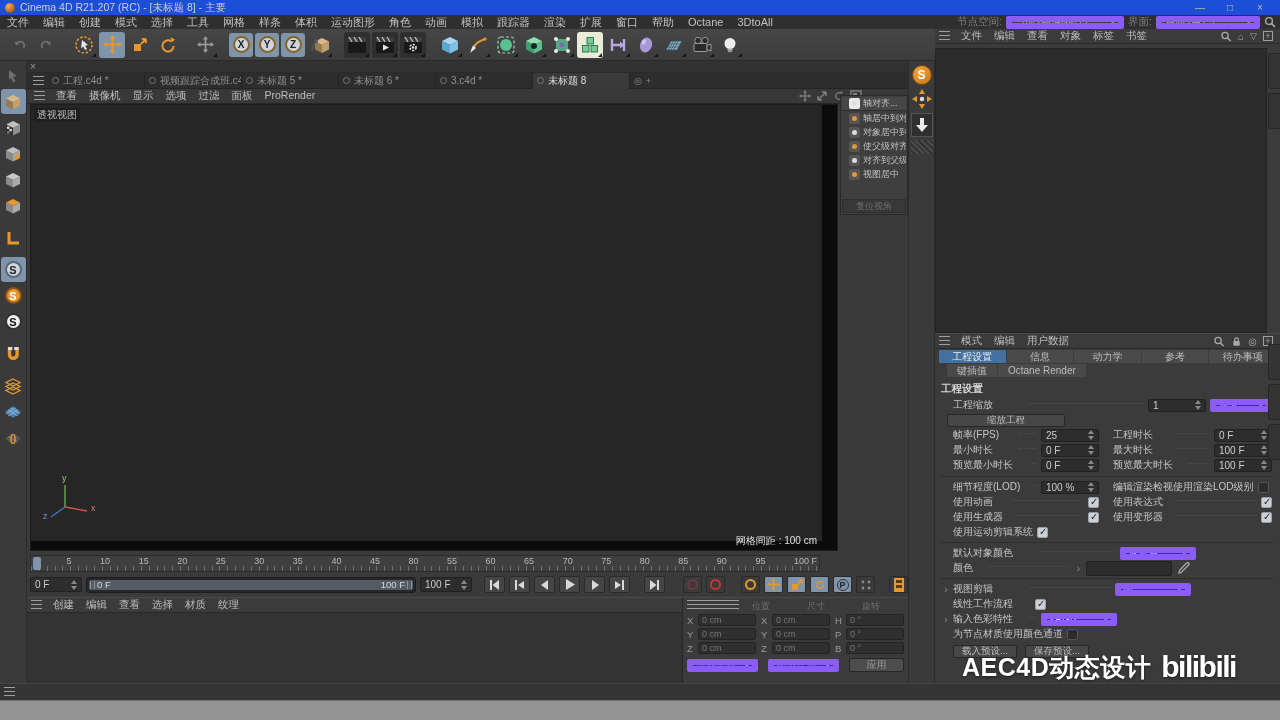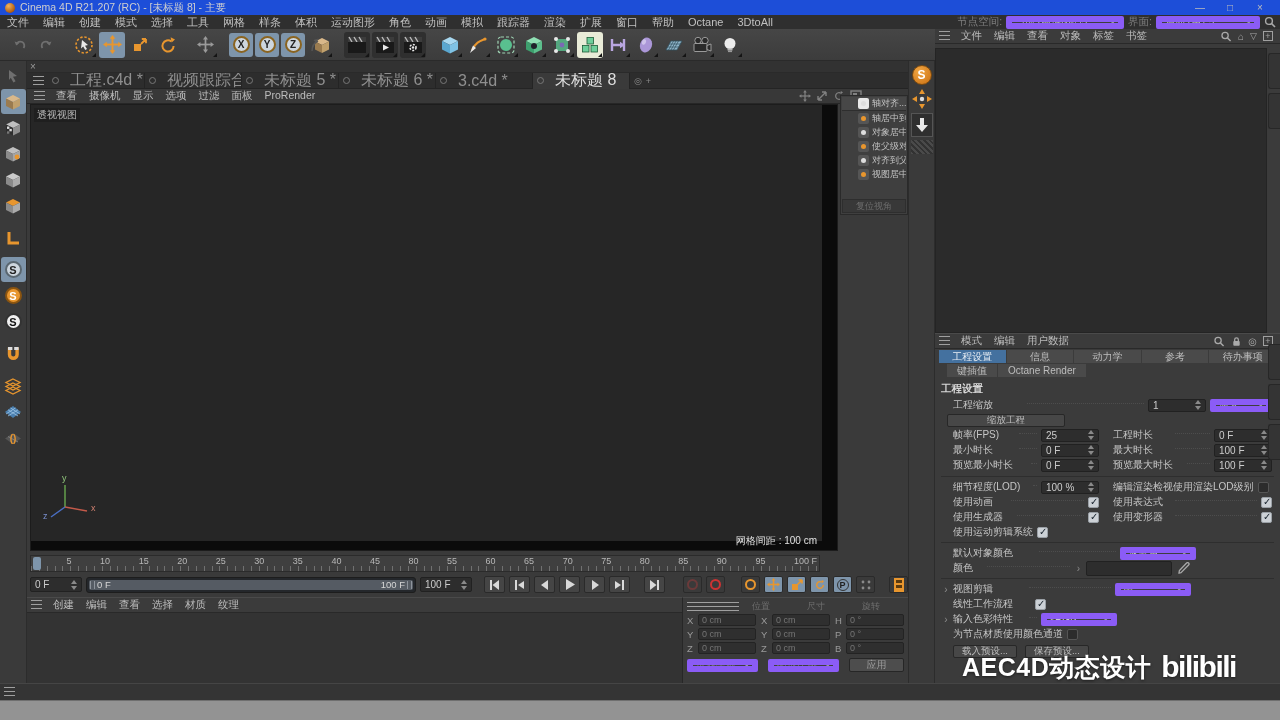--- a/index.html
+++ b/index.html
@@ -32,39 +32,39 @@
   .leftstrip{left:0;top:61px;width:27px;height:622px;background:#3a3a3a;display:flex;flex-direction:column;align-items:center;padding-top:2px;border-right:1px solid #2c2c2c}
   .tile{width:25px;height:25px;border-radius:3px;display:flex;align-items:center;justify-content:center;margin-bottom:1px;position:relative;flex:0 0 25px}
   .tile.active{background:#7e95ab}
   .tile.gap{margin-top:6px}
   .sletter{width:17px;height:17px;border-radius:50%;display:flex;align-items:center;justify-content:center;font-weight:bold;font-size:11px}
   
   .center{left:27px;top:61px;width:881px;height:622px;background:#3a3a3a}
   .closerow{height:12px;background:#323232;display:flex;align-items:center;padding-left:3px;border-bottom:1px solid #2a2a2a}
   .closerow .x{color:#9a9a9a;font-size:10px;line-height:10px}
   .tabsrow{height:16px;background:#2d2d2d;display:flex;align-items:center;padding-left:2px;border-bottom:1px solid #242424}
-  .dtab{flex:0 0 97px;height:16px;display:flex;align-items:center;gap:11px;padding:0 4px;border-right:1px solid #242424;color:#8f8f8f;font-size:16px;overflow:hidden;white-space:nowrap}
+  .dtab{flex:0 0 97px;height:16px;display:flex;align-items:center;gap:4px;padding:0 4px;border-right:1px solid #242424;color:#8f8f8f;font-size:10px;overflow:hidden;white-space:nowrap}
   .dtab .ticon{width:7px;height:7px;border-radius:50%;border:1.5px solid #777;flex:0 0 7px}
   .dtab.active{color:#dedede;background:#3a3a3a}
   .tabext{color:#8a8a8a;margin-left:4px;font-size:9px}
   .vpmenu{height:15px;background:#383838;display:flex;align-items:center;padding-left:4px;gap:2px;border-bottom:1px solid #262626}
   .pmitem{padding:0 6px;font-size:10.5px;color:#bdbdbd;white-space:nowrap}
   .vpnav{margin-left:auto;display:flex;gap:5px;padding-right:46px;align-items:center}
   .vpnav svg{opacity:.75}
   
   .viewport{left:3px;top:43px;width:808px;height:447px;background:#262626;border:1px solid #1c1c1c;position:absolute}
   .vpblackR{position:absolute;right:0;top:0;width:15px;height:100%;background:#0b0b0b}
   .vpblackB{position:absolute;left:0;bottom:0;width:100%;height:9px;background:#0b0b0b}
   .vplabel{position:absolute;left:3px;top:3px;background:#1f1f1f;padding:0 3px;color:#b9b9b9;font-size:10px}
   .gridinfo{position:absolute;right:20px;bottom:2px;color:#e0e0e0;font-size:10px;z-index:3}
   .gizmo{position:absolute;left:12px;bottom:25px;width:60px;height:50px}
   .gizmo span{position:absolute;font-size:9px}
   
   .palette{left:813px;top:34px;width:68px;background:#3f3f3f;border:1px solid #2a2a2a;position:absolute;z-index:5;padding:1px}
-  .palrow{height:14px;display:flex;align-items:center;gap:3px;padding:0 16px;font-size:9px;color:#c2c2c2;white-space:nowrap;overflow:hidden}
+  .palrow{height:14px;display:flex;align-items:center;gap:3px;padding:0 7px;font-size:9px;color:#c2c2c2;white-space:nowrap;overflow:hidden}
   .palrow.first{background:#474747;border-bottom:1px solid #2e2e2e}
   .palrow.disabled{color:#6d6d6d;background:#383838;margin-top:18px;border:1px solid #2e2e2e;justify-content:center}
   .palico{width:11px;height:11px;flex:0 0 11px;border-radius:2px;display:flex;align-items:center;justify-content:center}
   
   .ruler{left:3px;top:494px;width:790px;height:17px;background:#3f3f3f;border:1px solid #2b2b2b;position:absolute;overflow:hidden}
   .rlabels{display:flex;justify-content:space-between;padding:0 2px;font-size:9px;color:#b8b8b8;line-height:10px}
   .ruler::after{content:'';position:absolute;left:0;bottom:0;width:100%;height:5px;background:repeating-linear-gradient(90deg,#707070 0 1px,transparent 1px 7.85px)}
   .playhead{position:absolute;left:2px;top:1px;width:8px;height:13px;background:#7e95ab;border-radius:2px;z-index:2}
   .curframe{left:797px;top:494px;width:82px;height:17px;position:absolute}
   .fld{background:#2d2d2d;border:1px solid #212121;border-radius:2px;display:flex;align-items:center;padding:0 4px;color:#cccccc;font-size:10px;height:15px;position:relative}
@@ -82,21 +82,21 @@
   .ring{width:11px;height:11px;border-radius:50%;border:2.5px solid #c33}
   .ring.or{border-color:#e8962e}
   .ring.dimred{border-color:#6b3a3a}
   .spin{width:52px;flex:0 0 52px}
   
   .mmgr{left:0;top:536px;width:656px;height:86px;position:absolute;background:#333;border-top:1px solid #4a4a4a;border-right:1px solid #272727}
   .pmenu{height:15px;background:#3b3b3b;display:flex;align-items:center;padding:0 4px;gap:2px;border-bottom:1px solid #292929}
   .pmicons{margin-left:auto;display:flex;align-items:center;gap:6px;padding-right:3px}
   .boxplus{display:inline-block;width:10px;height:10px;border:1px solid #a0a0a0;font-size:9px;line-height:8px;text-align:center;color:#a0a0a0}
   .coord{left:656px;top:536px;width:225px;height:86px;position:absolute;background:#3b3b3b;border-top:1px solid #4a4a4a;padding:2px 4px 0 4px}
-  .chead{display:flex;align-items:center;gap:3px;height:13px}
+  .chead{display:flex;gap:3px;height:13px}
   .chead span{flex:1;text-align:left;color:#6e6e6e;font-size:9px;padding-left:10px}
   .cgrid{display:grid;grid-template-columns:1fr 1fr 1fr;column-gap:5px;row-gap:2px;margin-top:1px}
   .crow{display:flex;align-items:center;gap:3px}
   .crow b{color:#9a9a9a;font-weight:normal;font-size:9.5px;width:8px}
   .cfld{flex:1;height:12px;background:#2f2f2f;border:1px solid #232323;border-radius:2px;color:#757575;font-size:9px;display:flex;align-items:center;padding:0 3px}
   .cfoot{display:flex;gap:10px;margin-top:4px;align-items:center}
   .cfoot .dd{flex:1;color:#7e7e7e}
   .applyb{flex:1;height:14px;background:#4d4d4d;border:1px solid #262626;border-radius:2px;color:#9c9c9c;font-size:10px;display:flex;align-items:center;justify-content:center}
   
   .midstrip{left:908px;top:61px;width:27px;height:622px;position:absolute;background:#3a3a3a;border-left:1px solid #2c2c2c;border-right:1px solid #2c2c2c;display:flex;flex-direction:column;align-items:center;padding-top:4px;gap:3px}

